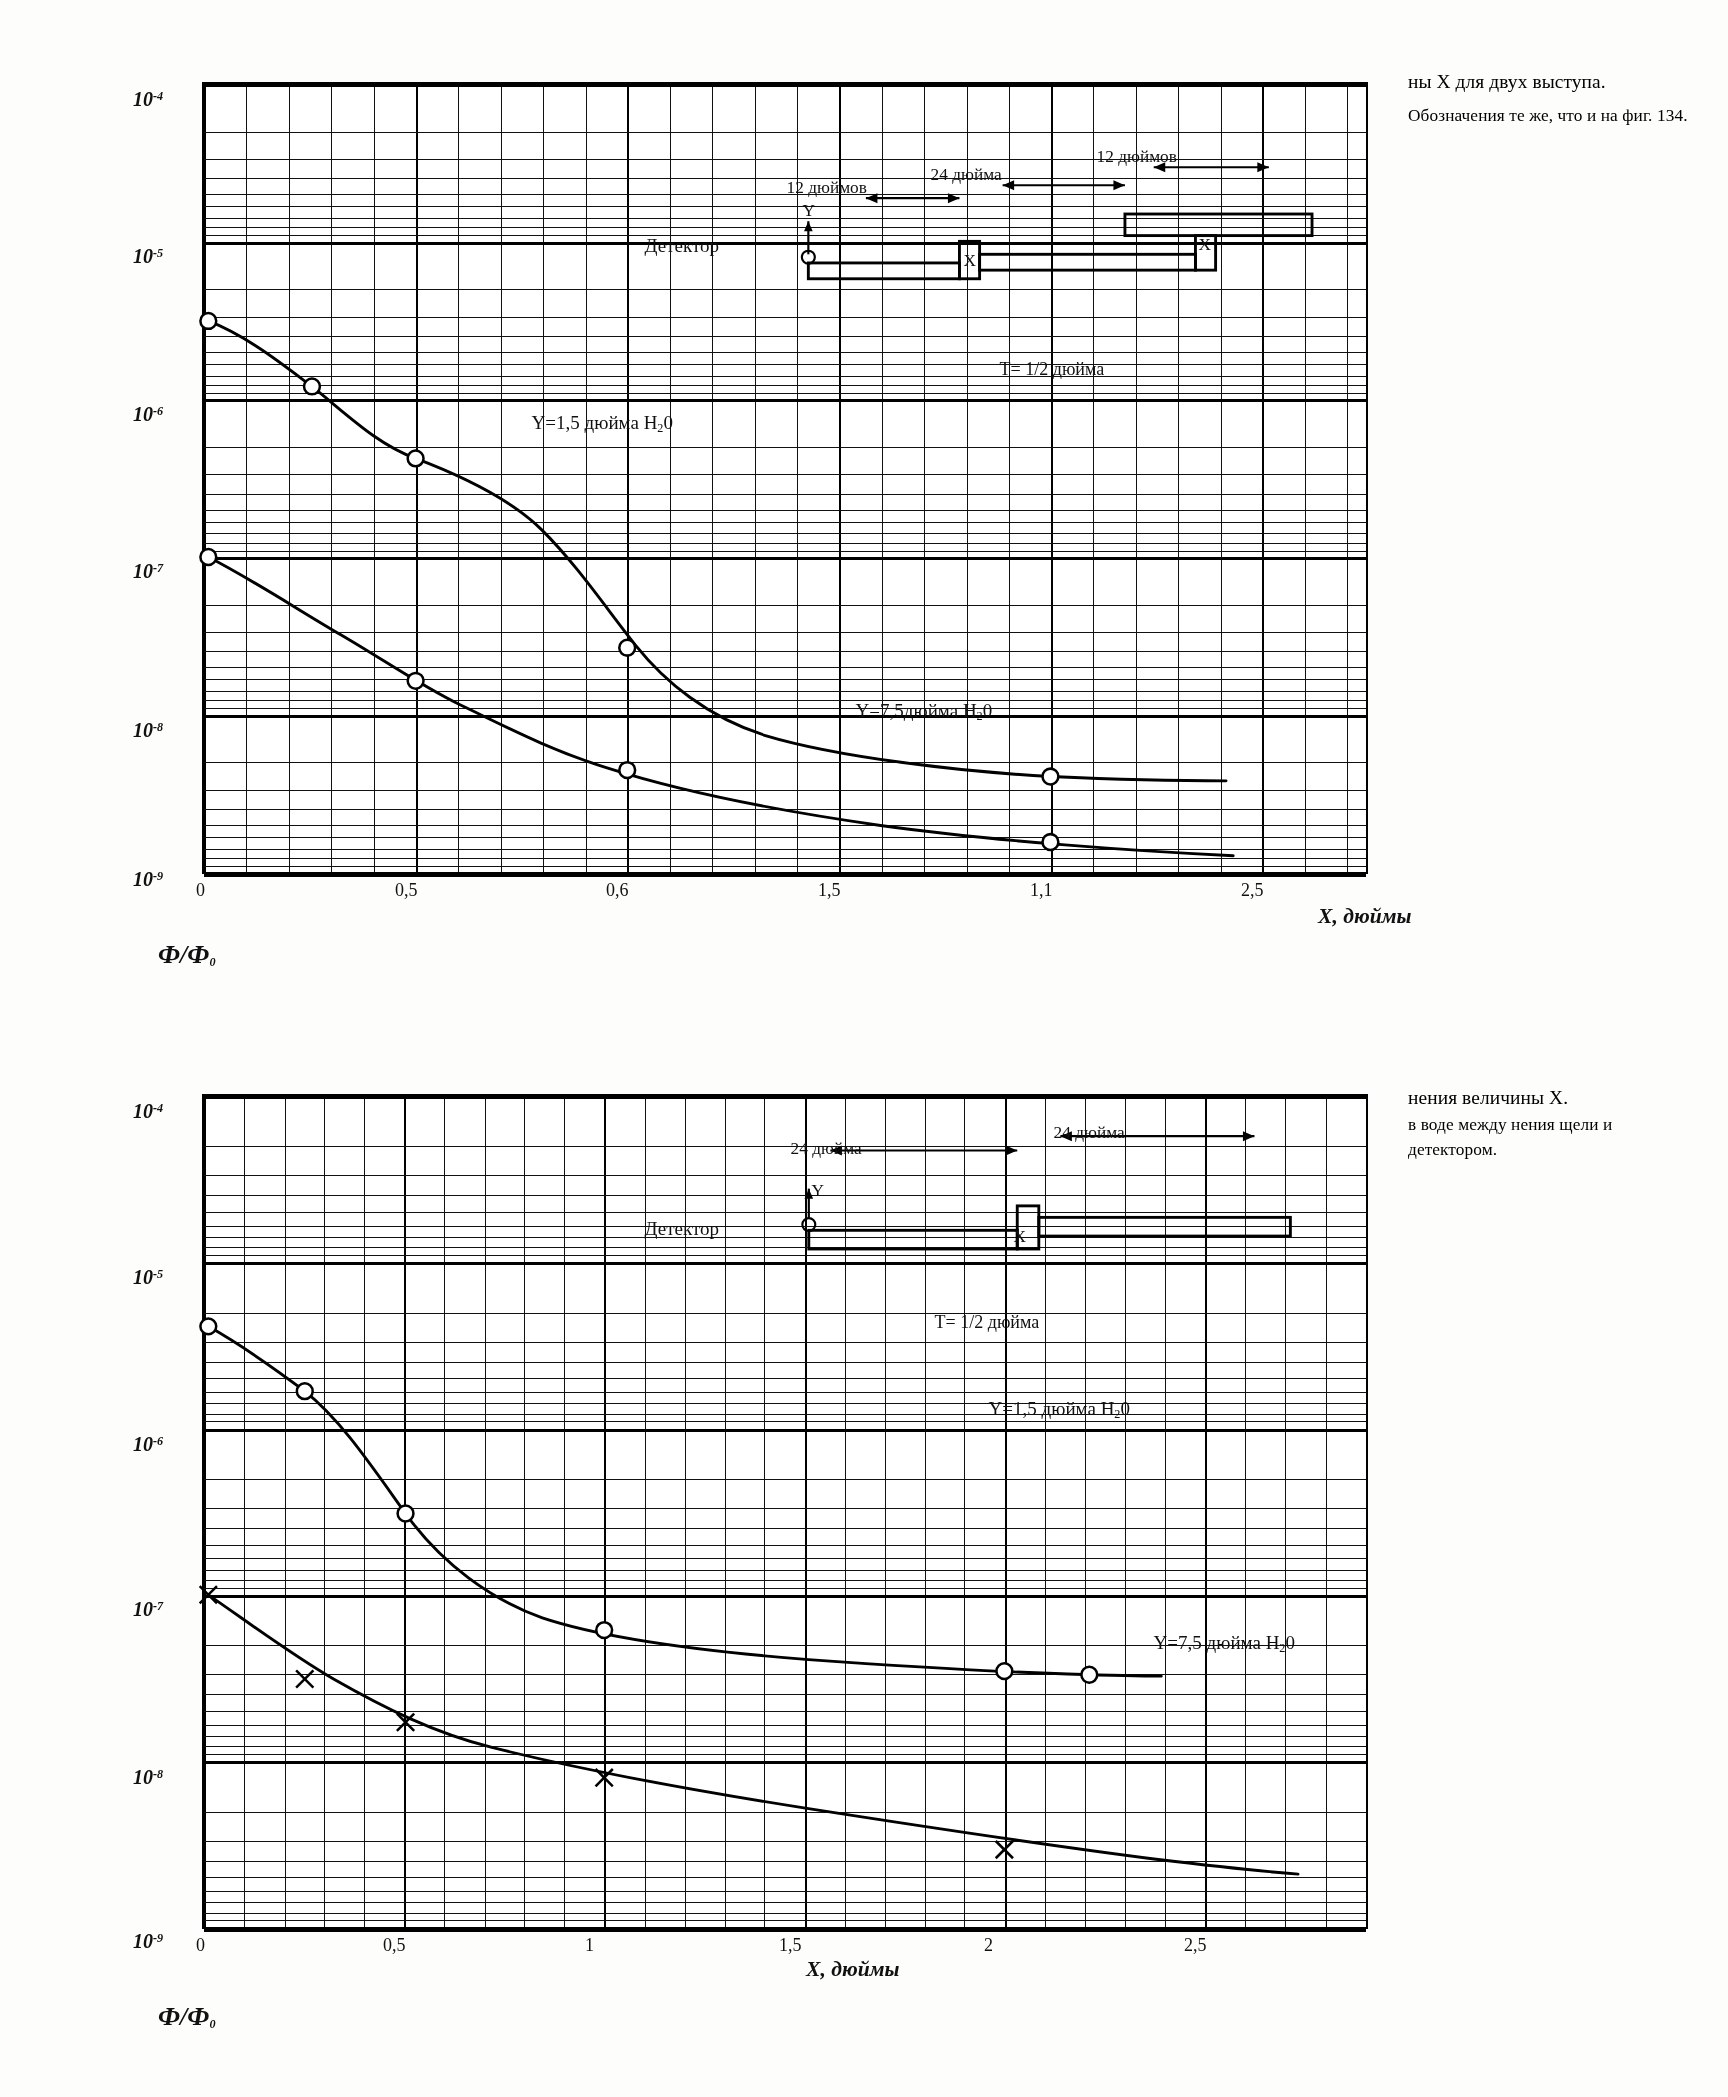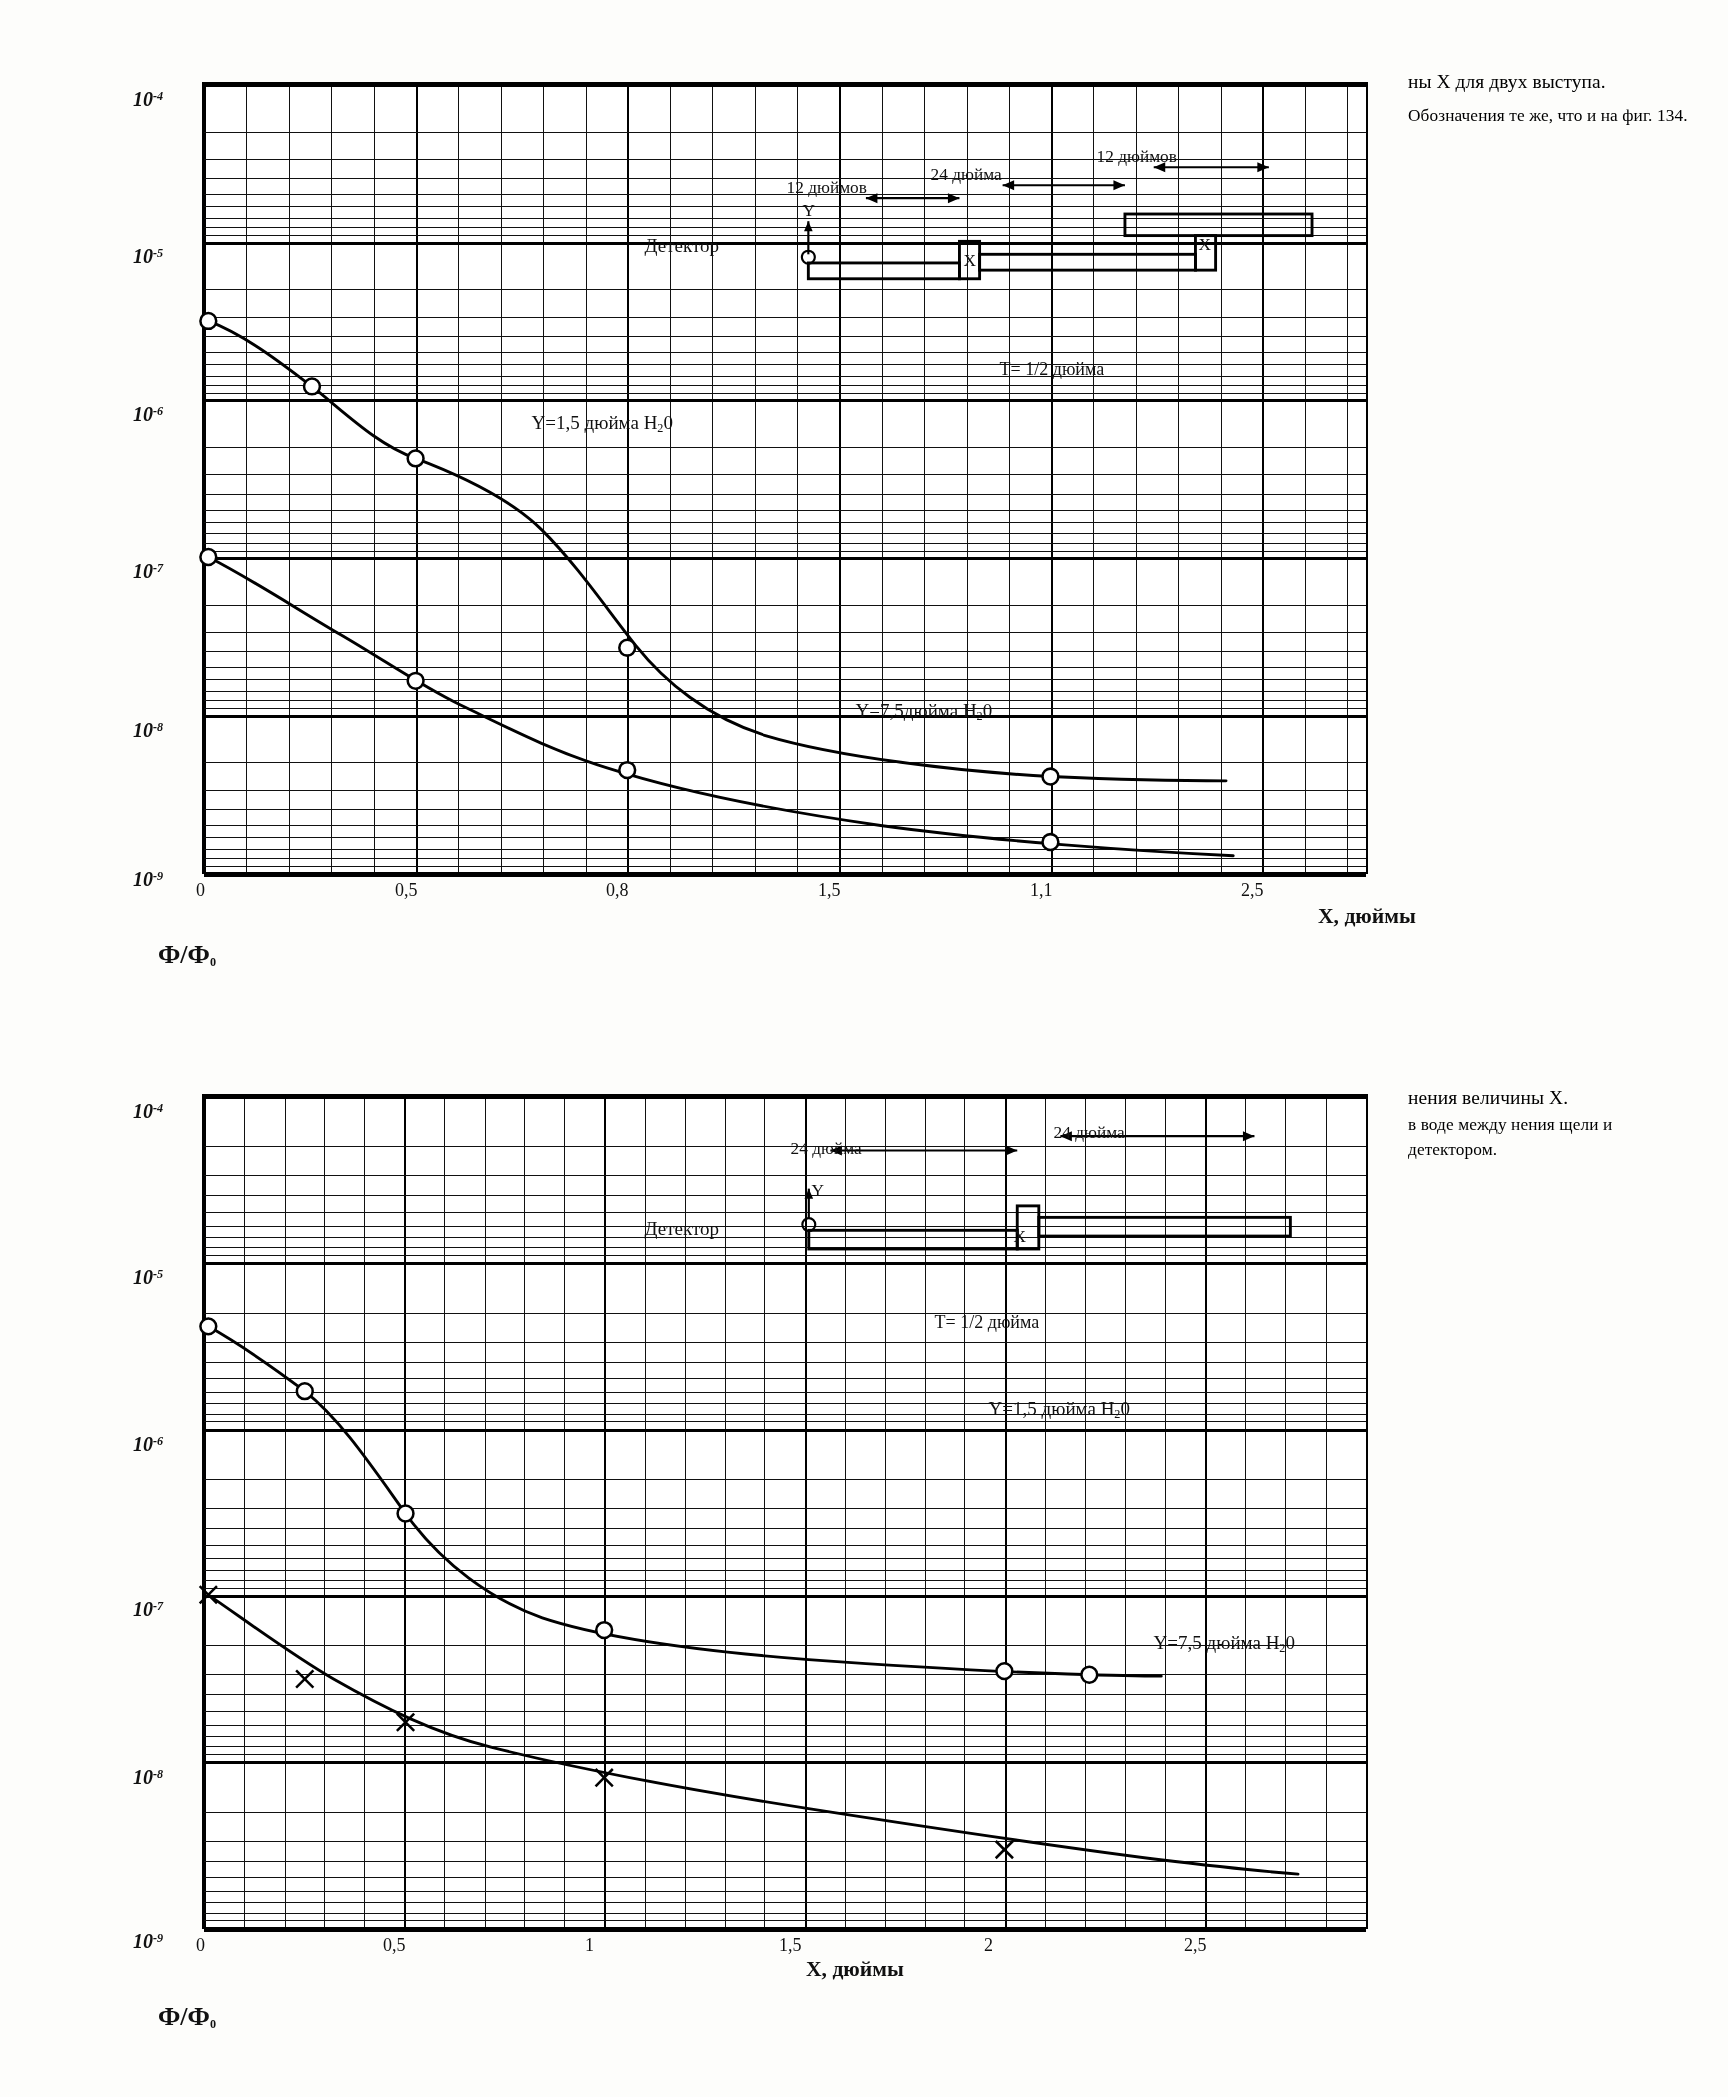--- a/index.html
+++ b/index.html
@@ -29,21 +29,21 @@
   svg.curves{position:absolute;left:0;top:0;overflow:visible;}
   .curve{fill:none;stroke:#000;stroke-width:4;stroke-linecap:round;}
   .mk{fill:#fff;stroke:#000;stroke-width:3.5;}
   .mkx{stroke:#000;stroke-width:3.5;fill:none;}
 
   .lbl{position:absolute;white-space:nowrap;font-family:"Liberation Serif",serif;}
   .ital{}
 
   .tick-x{font-size:18px;}
 
-  .axtitle{font-size:19.4px;}
+  .axtitle{font-size:19.4px;font-style:italic;}
 
   .diag line,.diag rect{stroke:#000;}
   .diag{position:absolute;}
 
   .sub{font-size:12.2px;vertical-align:-2.9px;}
   .sup{font-size:12.2px;vertical-align:5.8px;}
 </style>
 </head>
 <body>
 
@@ -187,21 +187,21 @@
       <div class="lbl ital" style="left:599px;top:117px;font-size:17.3px;">Y</div>
       <div class="lbl ital" style="left:441px;top:151px;font-size:19px;">Детектор</div>
       <div class="lbl ital" style="left:796px;top:275px;font-size:18px;">T= 1/2 дюйма</div>
 
       <div class="lbl ital" style="left:328px;top:328px;font-size:19px;">Y=1,5 дюйма  H<span class="sub">2</span>0</div>
       <div class="lbl ital" style="left:652px;top:616px;font-size:19px;">Y=7,5дюйма  H<span class="sub">2</span>0</div>
     </div>
 
     <div class="lbl tick-x" style="left:16px;top:812px;">0</div>
     <div class="lbl tick-x ital" style="left:215px;top:812px;">0,5</div>
-    <div class="lbl tick-x ital" style="left:426px;top:812px;">0,8</div>
+    <div class="lbl tick-x ital" style="left:426px;top:812px;">0,6</div>
     <div class="lbl tick-x ital" style="left:638px;top:812px;">1,5</div>
     <div class="lbl tick-x ital" style="left:850px;top:812px;">1,1</div>
     <div class="lbl tick-x ital" style="left:1061px;top:812px;">2,5</div>
   </div>
 
   <div class="lbl" style="position:absolute;left:133px;top:88px;font-size:20px;font-weight:bold;font-style:italic;">10<span class="sup">-4</span></div>
   <div class="lbl" style="position:absolute;left:133px;top:245px;font-size:20px;font-weight:bold;font-style:italic;">10<span class="sup">-5</span></div>
   <div class="lbl" style="position:absolute;left:133px;top:403px;font-size:20px;font-weight:bold;font-style:italic;">10<span class="sup">-6</span></div>
   <div class="lbl" style="position:absolute;left:133px;top:560px;font-size:20px;font-weight:bold;font-style:italic;">10<span class="sup">-7</span></div>
   <div class="lbl" style="position:absolute;left:133px;top:719px;font-size:20px;font-weight:bold;font-style:italic;">10<span class="sup">-8</span></div>

